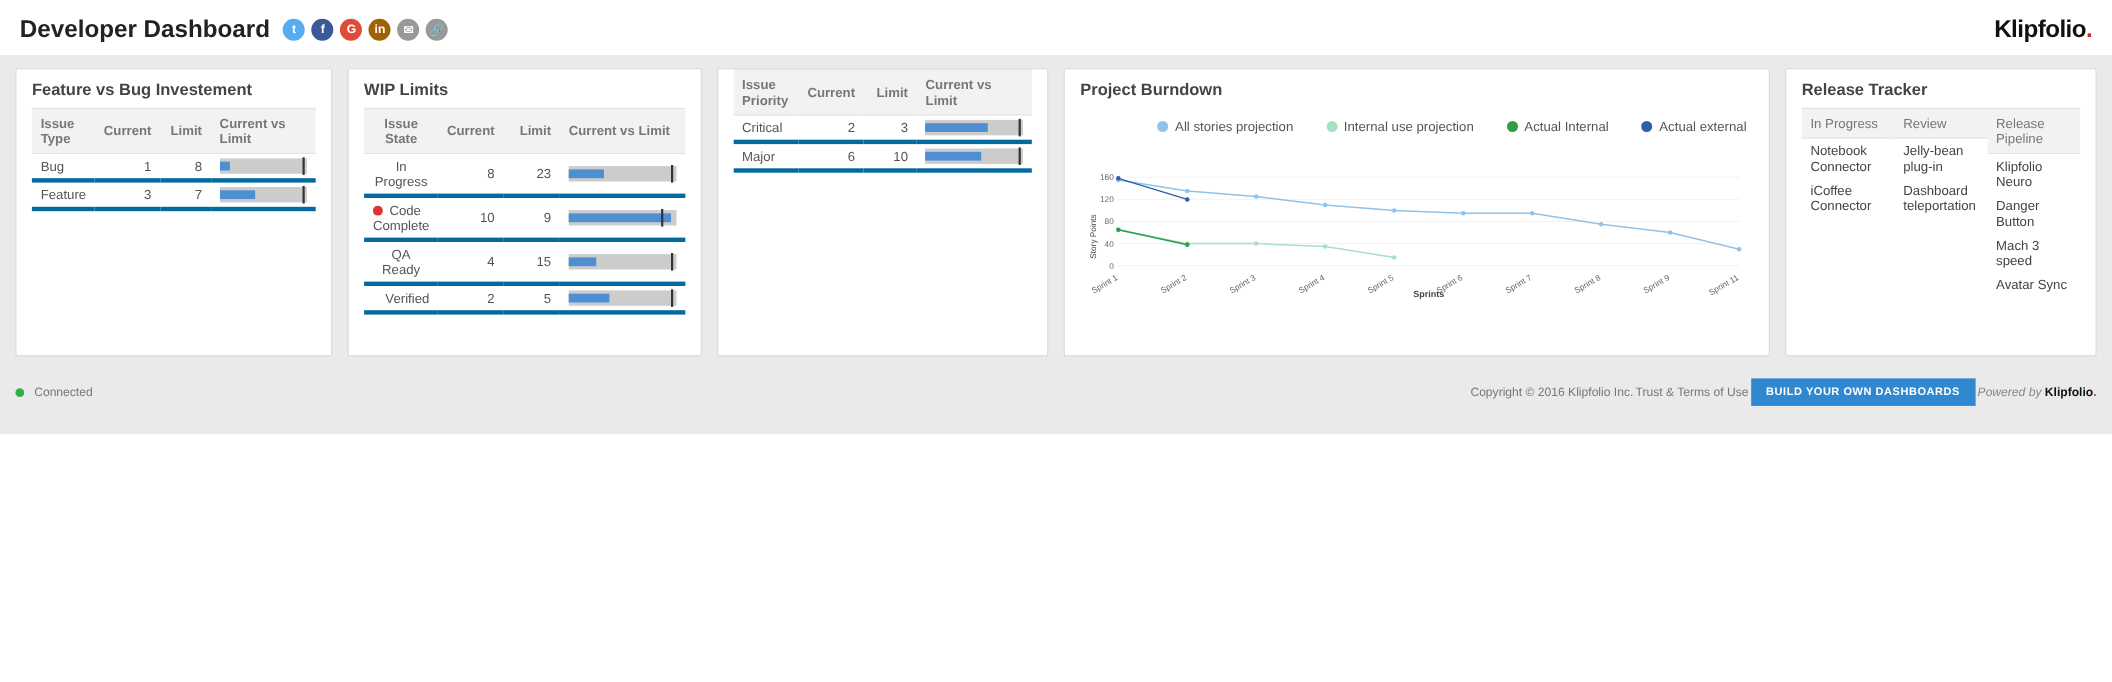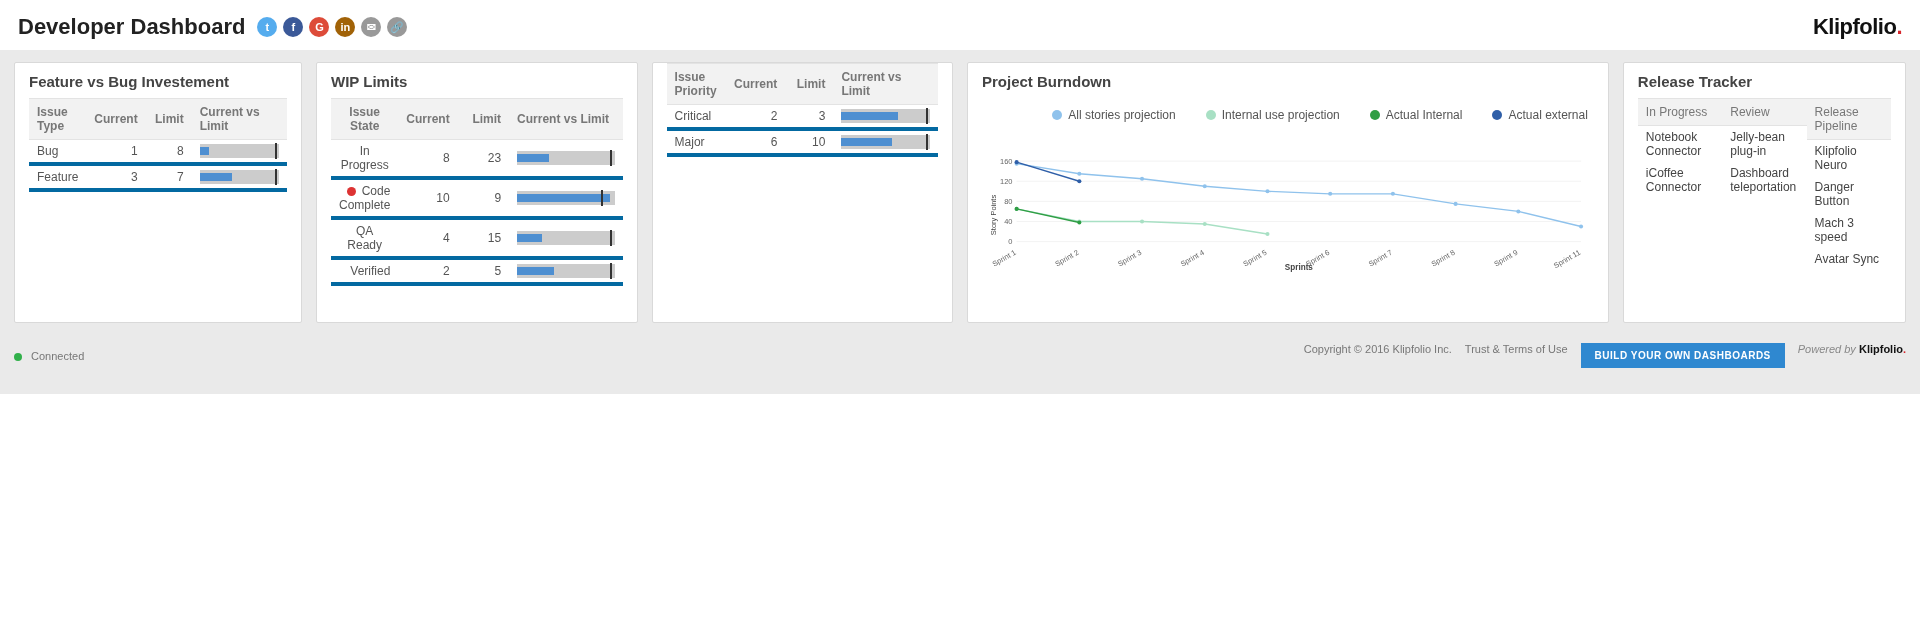--- a/index.html
+++ b/index.html
@@ -43,21 +43,21 @@
   .pt{r:3}
   .pt.proj{fill:#8fc2ec}.pt.intp{fill:#a8e0c4}.pt.ai{fill:#2f9e44}.pt.ae{fill:#2f5fa8}
   
   .tracker-cols{display:flex;gap:0;padding:0 14px 14px}
   .tracker-col{flex:1;font-size:12px;color:#444;}
   .tracker-col .th{background:#f2f2f2;color:#777;padding:6px 8px;border-top:1px solid #e3e3e3;border-bottom:1px solid #e3e3e3}
   .tracker-col .item{padding:4px 8px}
   
   .footer{display:flex;align-items:center;justify-content:space-between;background:#eaeaea;padding:6px 14px 26px;font-size:11px;color:#777}
   .conn-dot{display:inline-block;width:8px;height:8px;border-radius:50%;background:#31b04a;margin-right:6px;vertical-align:middle}
-  .footer-right{display:flex;align-items:flex-start;gap:13px}
+  .footer-right{display:flex;align-items:center;gap:2px}
   .footer a{color:#777;text-decoration:none}
   .cta{background:#2f88d0;color:#fff;padding:7px 14px;font-size:10px;font-weight:700;letter-spacing:.5px;cursor:pointer}
   .pow{font-style:italic;color:#888}
   .brand-sm{font-weight:900;color:#111}.brand-sm .dot{color:#d7262c}
   .centered-th{text-align:center!important}
 </style>
 </head>
 <body>
 
 <div class="topbar">
@@ -134,21 +134,21 @@
               <td class="r">8</td>
               <td class="r">23</td>
               <td>
                 <div class="bullet">
                   <div class="bar" style="width:33.126293995859214%"></div>
                   <div class="tick" style="left:95.23809523809523%"></div>
                 </div>
               </td>
             </tr>
             <tr>
-              <td style="text-align:right"><span class="status-dot status-red"></span>Code Complete</td>
+              <td style="text-align:left"><span class="status-dot status-red"></span>Code Complete</td>
               <td class="r">10</td>
               <td class="r">9</td>
               <td>
                 <div class="bullet">
                   <div class="bar" style="width:95.23809523809523%"></div>
                   <div class="tick" style="left:85.71428571428571%"></div>
                 </div>
               </td>
             </tr>
             <tr>

